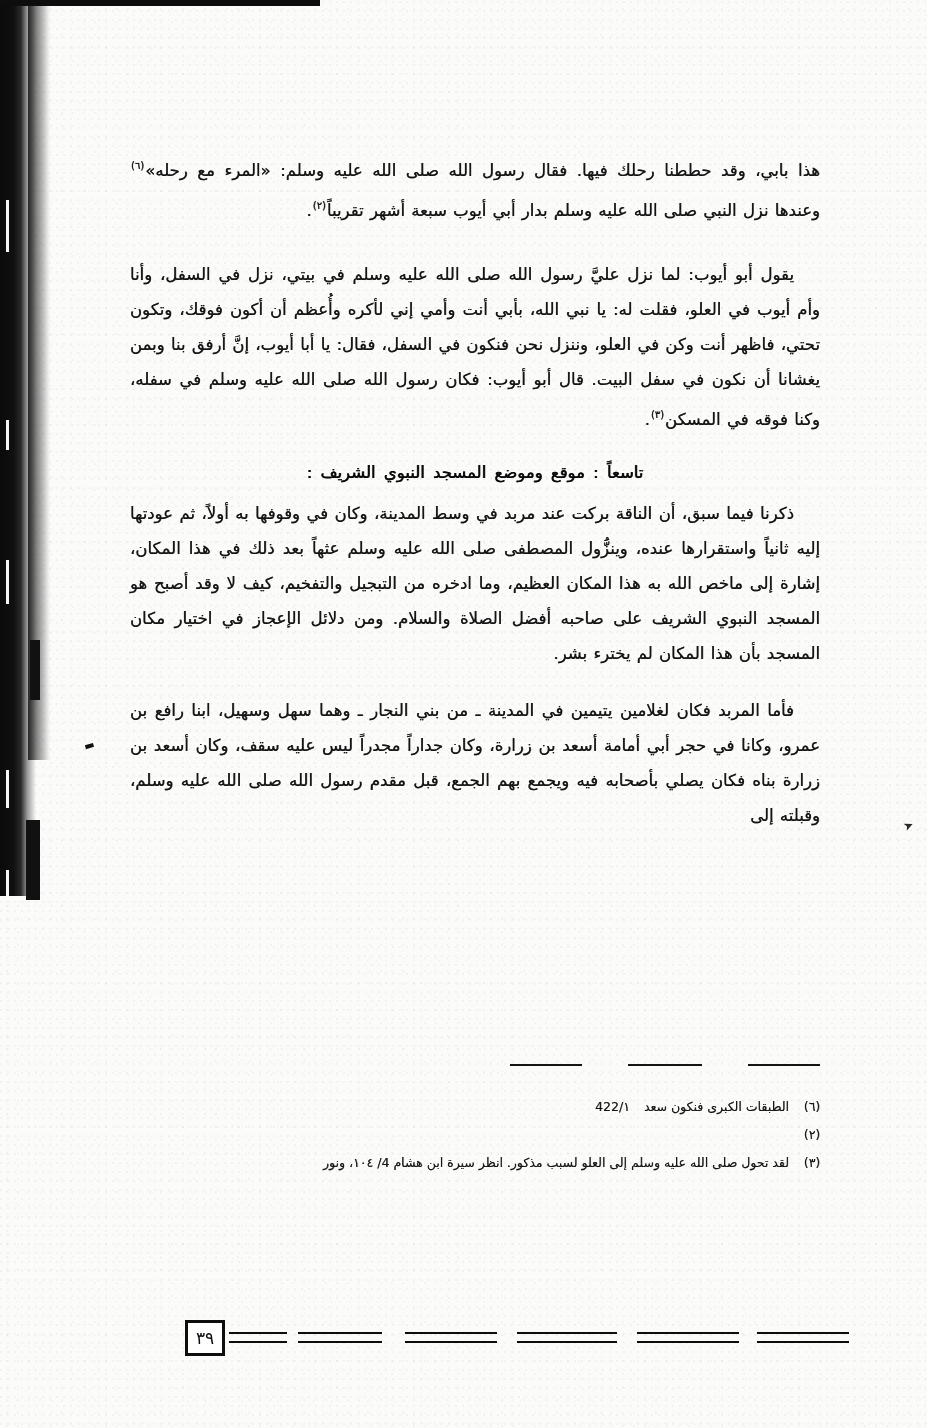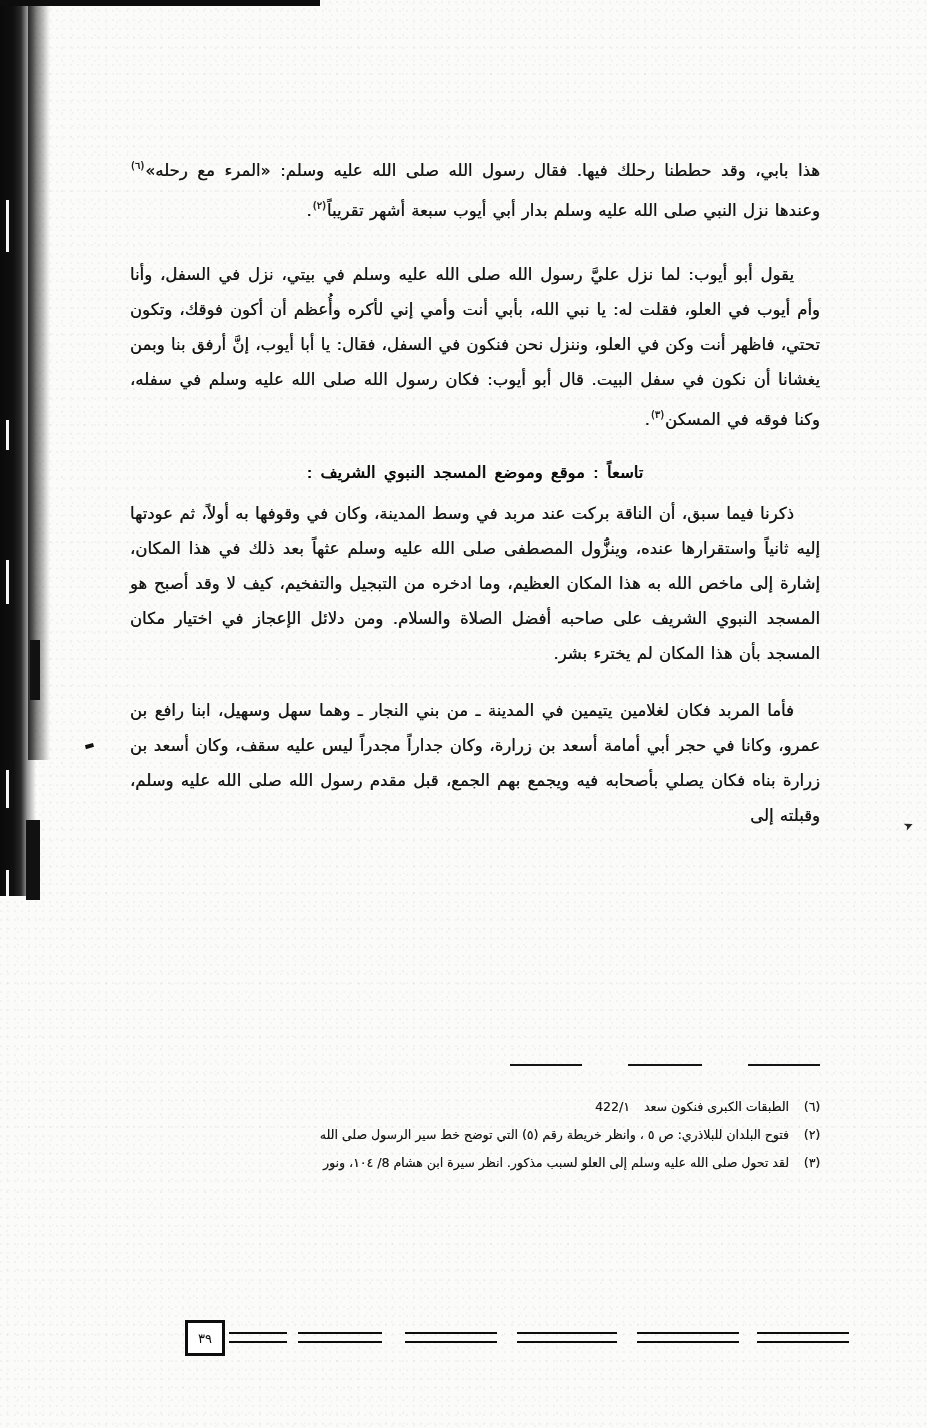--- a/index.html
+++ b/index.html
@@ -176,21 +176,21 @@
   .page-number-box {
     position: absolute;
     right: 702px;
     top: 0;
     width: 34px;
     height: 30px;
     border: 3px solid #0d0d0d;
     display: flex;
     align-items: center;
     justify-content: center;
-    font-size: 13px;
+    font-size: 17px;
     color: #0d0d0d;
     background: #ffffff;
     letter-spacing: 1px;
     margin-left: 48px;
   }
   .rule-seg {
     position: absolute;
     top: 12px;
     height: 7px;
     border-top: 2.5px solid #0d0d0d;
@@ -252,26 +252,26 @@
 
   <div class="footnotes">
 
     <div class="footnote">
       <div class="fn-marker">(٦)</div>
       <div class="fn-body"><span>الطبقات الكبرى فنكون سعد</span><span class="fn-ref">422/١</span></div>
     </div>
 
     <div class="footnote">
       <div class="fn-marker">(٢)</div>
-      <div class="fn-body"><span>فتوح البلدان للبلاذري: ص ٥ ، وانظر خريطة رقم (٥) التي توضح خط سير الرسول صلى الله</span></div>
+      <div class="fn-body"></div>
     </div>
 
     <div class="footnote">
       <div class="fn-marker">(٣)</div>
-      <div class="fn-body"><span>لقد تحول صلى الله عليه وسلم إلى العلو لسبب مذكور. انظر سيرة ابن هشام 8/ ١٠٤، ونور</span></div>
+      <div class="fn-body"><span>لقد تحول صلى الله عليه وسلم إلى العلو لسبب مذكور. انظر سيرة ابن هشام 4/ ١٠٤، ونور</span></div>
     </div>
 
   </div>
 
   <div class="footer">
     <div class="page-number-box">٣٩</div>
     <div class="rule-seg" style="right:640px; width:58px;"></div>
     <div class="rule-seg" style="right:545px; width:84px;"></div>
     <div class="rule-seg" style="right:430px; width:92px;"></div>
     <div class="rule-seg" style="right:310px; width:100px;"></div>

